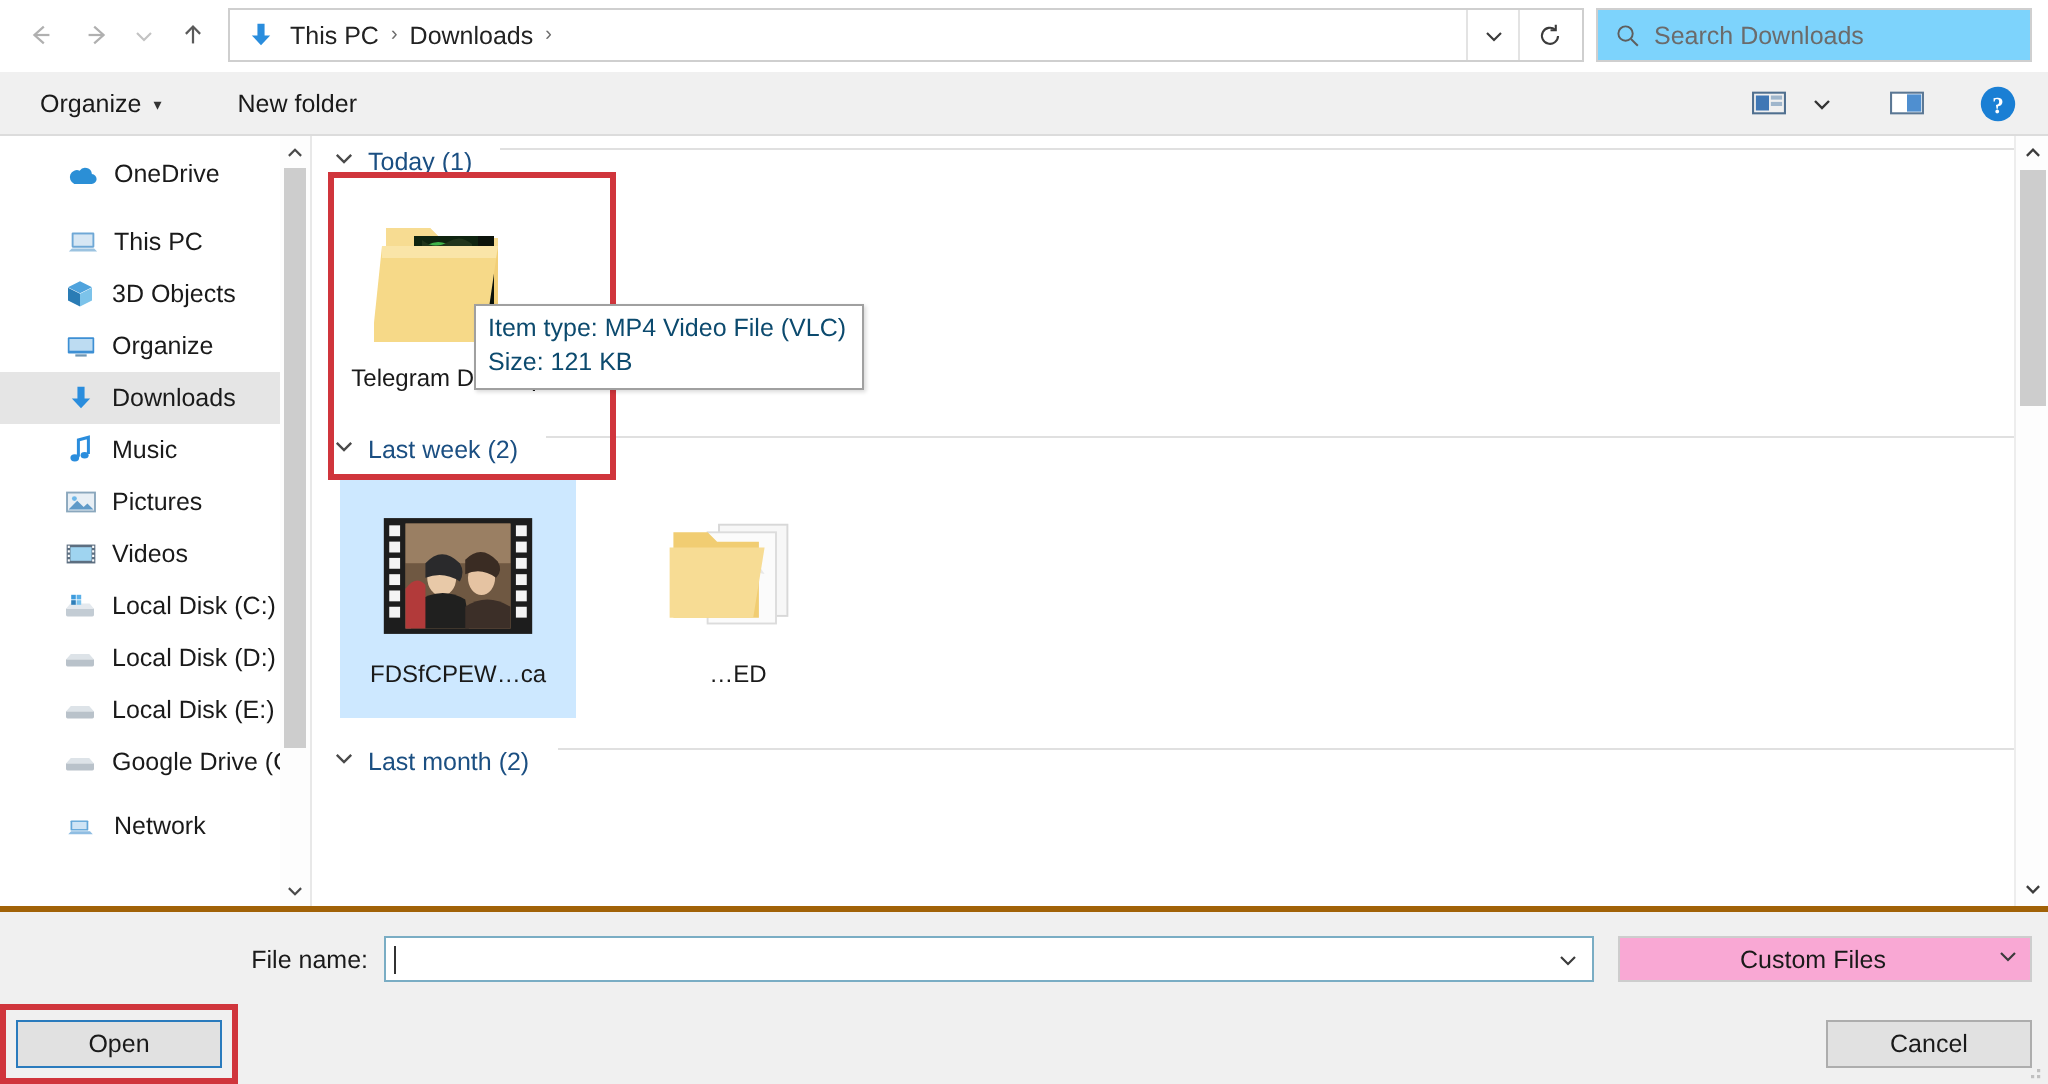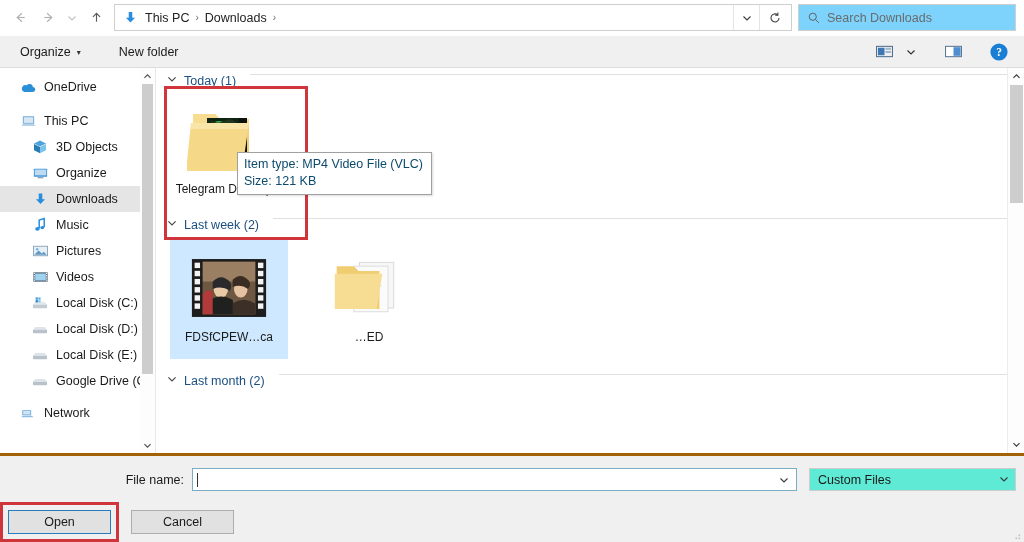--- a/index.html
+++ b/index.html
@@ -148,21 +148,21 @@
     flex: 0 0 155px;
     background: #ffffff;
     position: relative;
     overflow: hidden;
     padding-top: 6px;
   }
   .navitem {
     height: 26px;
     display: flex;
     align-items: center;
-    padding-left: 18px;
+    padding-left: 31px;
     font-size: 12.5px;
     color: #1a1a1a;
     white-space: nowrap;
   }
   .navitem.indent1 { padding-left: 30px; }
   .navitem.selected { background: #e5e5e5; }
   .navitem .ni-ico {
     width: 20px; height: 18px;
     margin-right: 6px;
     flex: 0 0 20px;
@@ -329,34 +329,35 @@
   .fn-text { flex: 1; font-size: 12.5px; color: #1a1a1a; padding-left: 1px; }
   .fn-drop {
     width: 20px; height: 21px;
     display: flex; align-items: center; justify-content: center;
     color: #444; font-size: 10px;
   }
   .filter-combo {
     width: 207px;
     height: 23px;
     margin-left: 12px;
-    background: #5eead4;
+    background: #f9a8d4;
     border: 1px solid #cdcdcd;
     display: flex;
     align-items: center;
     padding: 0 2px 0 8px;
     font-size: 12.5px;
     color: #1a1a1a;
+    text-align: center;
   }
   .fc-text { flex: 1; }
   .fc-caret { width: 18px; text-align: center; font-size: 10px; color: #444; }
 
   .row-buttons {
     display: flex;
-    justify-content: flex-start;
+    justify-content: space-between;
     align-items: center;
     padding: 11px 8px 0 0;
     gap: 12px;
   }
   .dlgbtn {
     width: 103px;
     height: 24px;
     background: #e1e1e1;
     border: 1px solid #adadad;
     display: flex; align-items: center; justify-content: center;

